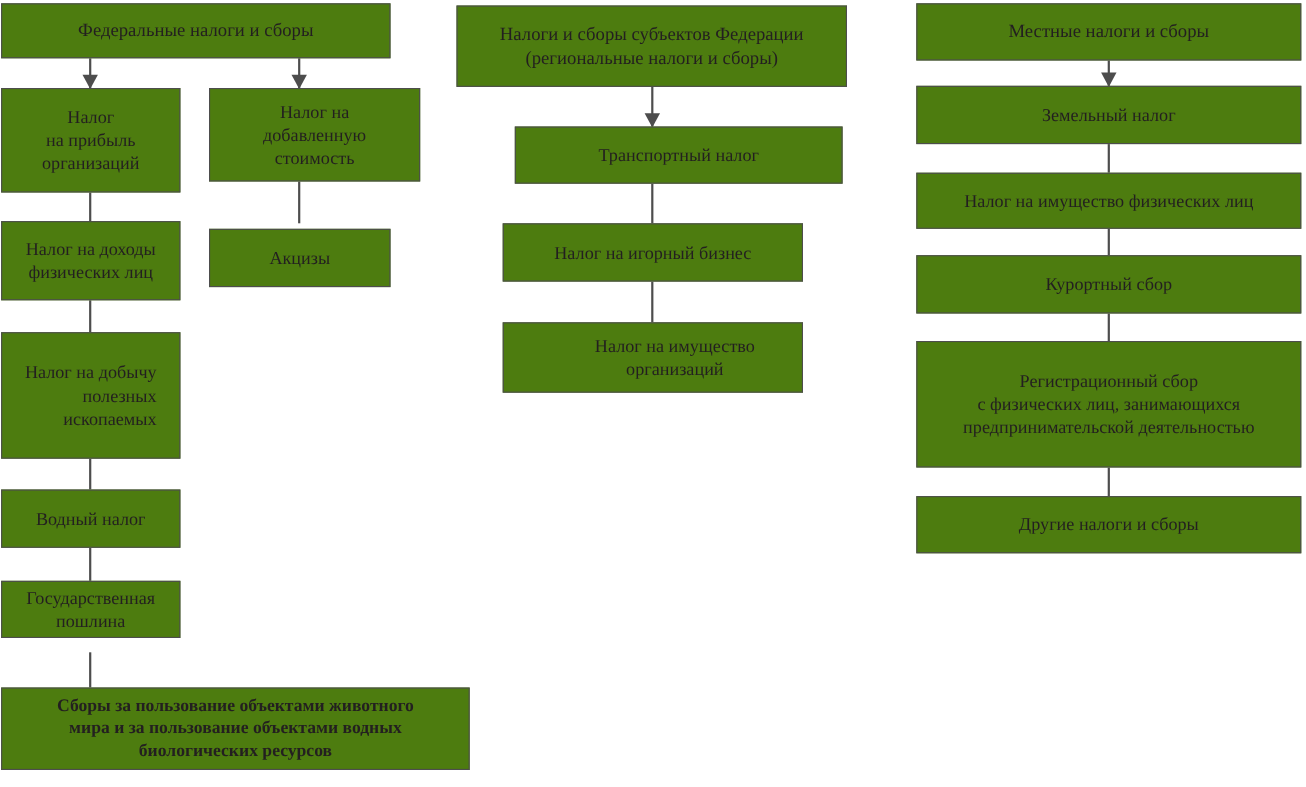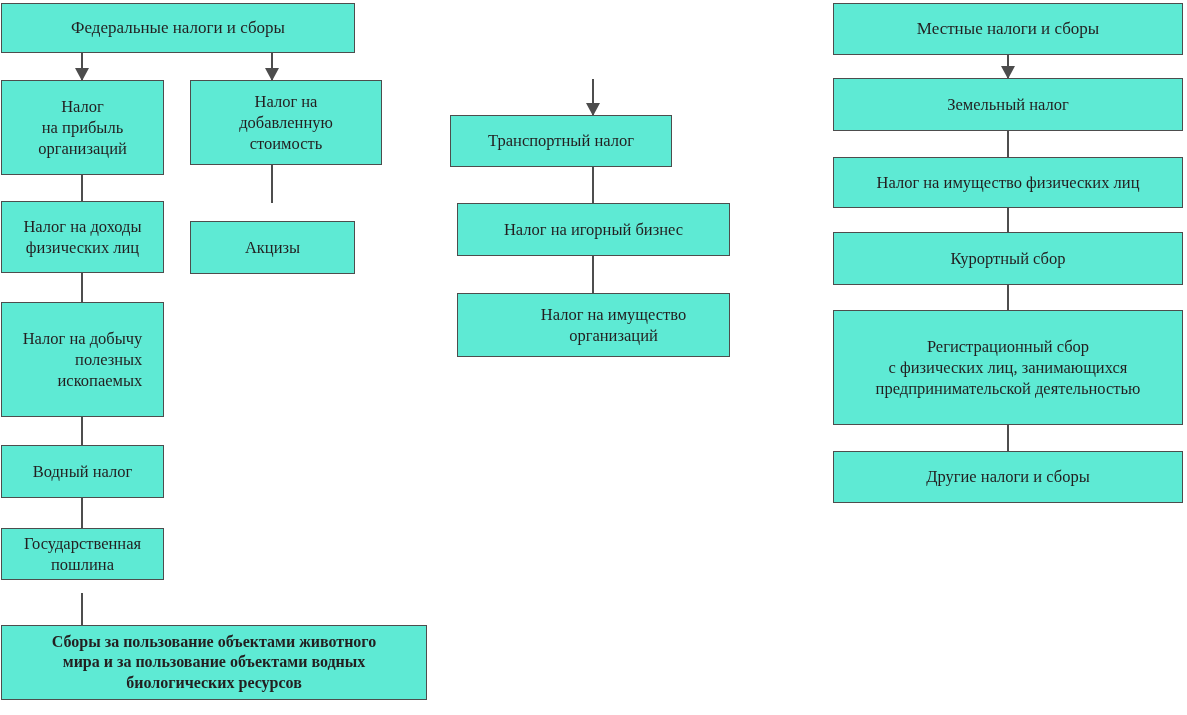--- a/index.html
+++ b/index.html
@@ -14,21 +14,21 @@
     height: 715px;
     background: #ffffff;
     font-family: "Liberation Serif", "DejaVu Serif", serif;
     color: #231f20;
     overflow: hidden;
   }
   .node {
     position: absolute;
     box-sizing: border-box;
     border: 1.6px solid #4d4d4d;
-    background: #5eead4;
+    background: #4d7c0f;
     display: flex;
     align-items: center;
     justify-content: center;
     text-align: center;
     line-height: 1.28;
     font-size: 16.5px;
     padding: 2px 6px;
     white-space: pre-line;
     z-index: 2;
   }
@@ -98,25 +98,27 @@
 
   <div class="node small" style="left:1px; top:625px; width:426px; height:75px;font-weight:bold;">Сборы за пользование объектами животного
 мира и за пользование объектами водных
 биологических ресурсов</div>
 
   <div class="node" style="left:190px; top:80px; width:192px; height:85px;">Налог на
 добавленную
 стоимость</div>
   <div class="conn" style="left:271px; top:165px; height:38px;"></div>
 
-  <div class="node" style="left:190px; top:221px; width:165px; height:53px;">Акцизы</div>
+  <div class="node" style="left:190px; top:208px; width:165px; height:53px;">Акцизы</div>
 
+  <div class="node header" style="left:415px; top:5px; width:355px; height:74px;">Налоги и сборы субъектов Федерации
+(региональные налоги и сборы)</div>
   <div class="arrow" style="left:592px; top:79px; height:36px;"></div>
 
-  <div class="node" style="left:450px; top:115px; width:222px; height:52px;">Транспортный налог</div>
+  <div class="node" style="left:468px; top:115px; width:298px; height:52px;">Транспортный налог</div>
   <div class="conn" style="left:592px; top:167px; height:36px;"></div>
 
   <div class="node" style="left:457px; top:203px; width:273px; height:53px;">Налог на игорный бизнес</div>
   <div class="conn" style="left:592px; top:256px; height:37px;"></div>
 
   <div class="node" style="left:457px; top:293px; width:273px; height:64px;padding-left:46px;">Налог на имущество
 организаций</div>
 
   <div class="node header" style="left:833px; top:3px; width:350px; height:52px;">Местные налоги и сборы</div>
   <div class="arrow" style="left:1007px; top:55px; height:23px;"></div>

